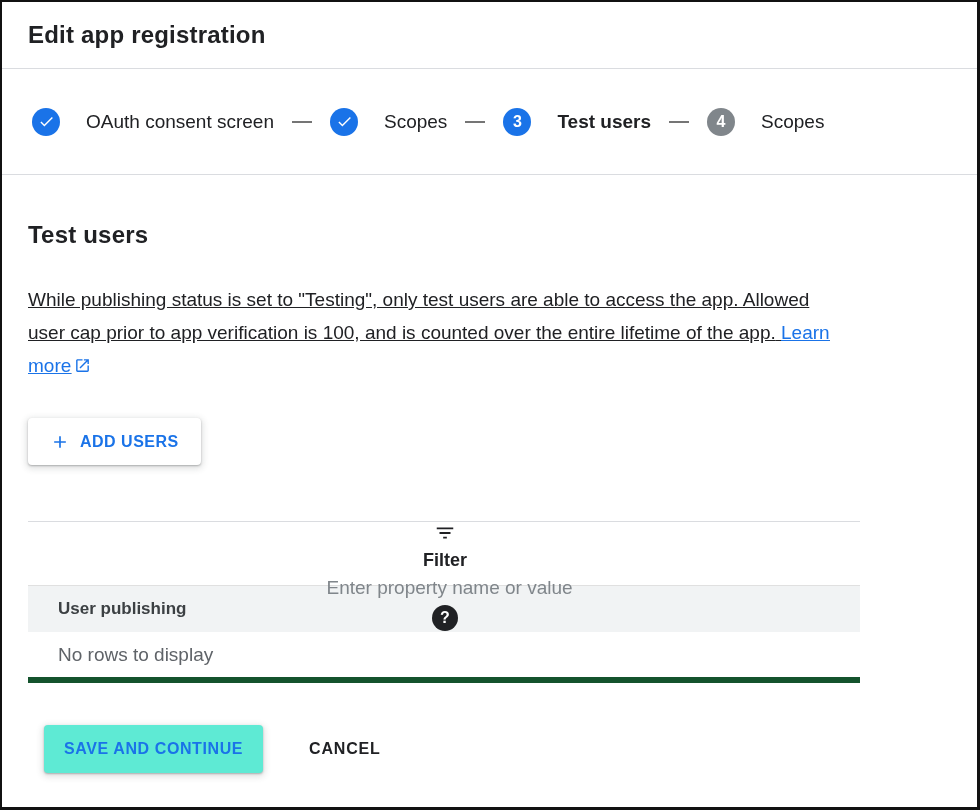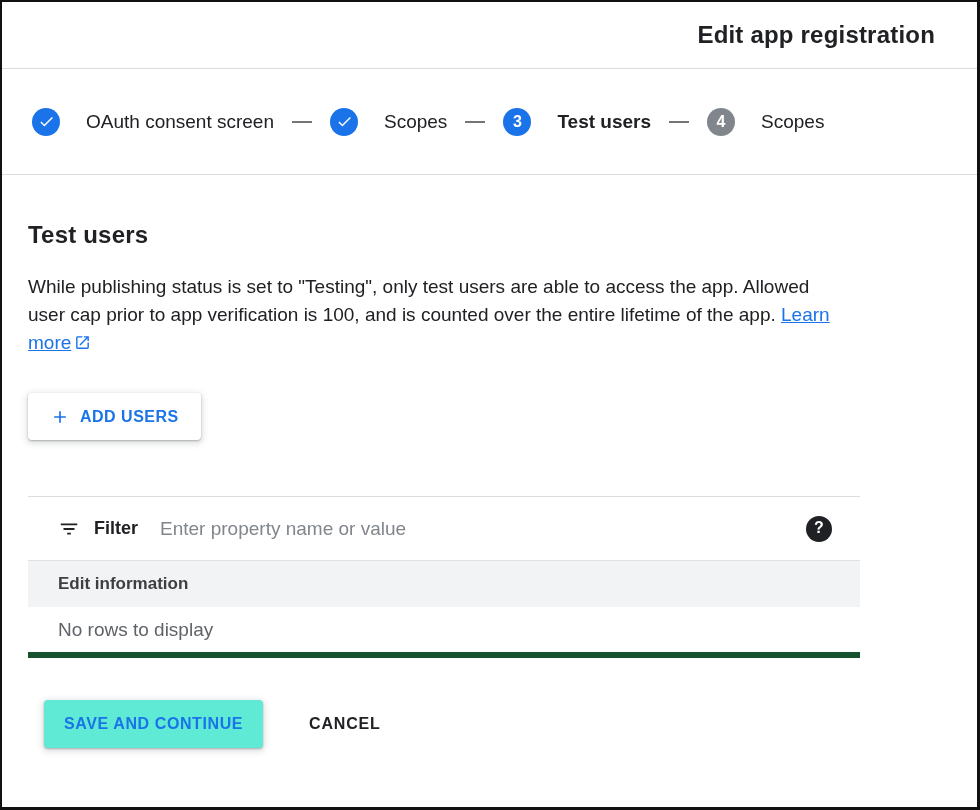--- a/index.html
+++ b/index.html
@@ -12,23 +12,22 @@
     border: 2px solid #111;
     border-right-width: 3px;
     border-bottom-width: 3px;
     overflow: hidden;
   }
 
   
   .page-header {
     height: 67px;
     display: flex; align-items: center;
-    padding: 0 42px;
+    padding: 0 26px;
     border-bottom: 1px solid #dadce0;
-    justify-content: flex-end;
   }
   .page-title { font-size: 24px; font-weight: 600; letter-spacing: .2px; }
 
   
   .stepper {
     height: 106px;
     display: flex; align-items: center;
     padding: 0 20px 0 30px;
     border-bottom: 1px solid #dadce0;
     gap: 18px;
@@ -44,22 +43,22 @@
   .step-circle.upcoming { background: #80868b; }
   .step-circle svg { width: 17px; height: 17px; }
   .step-label { font-size: 19px; color: #202124; white-space: nowrap; }
   .step-label.active { font-weight: 700; }
   .step-sep { width: 20px; height: 2px; background: #757575; flex: 0 0 auto; }
 
   
   .main { padding: 0 26px; }
   .section-title { font-size: 24px; font-weight: 700; margin-top: 46px; letter-spacing: .2px; }
   .description {
-    margin-top: 24px; max-width: 822px;
-    font-size: 19px; line-height: 28px; color: #202124;
+    margin-top: 34px; max-width: 822px;
+    font-size: 19px; line-height: 33px; color: #202124; text-decoration: underline;
   }
   .learn-more { color: #1a73e8; text-decoration: underline; cursor: pointer; }
   .ext-icon { width: 17px; height: 17px; vertical-align: -2px; margin-left: 3px; }
 
   .btn-raised {
     display: inline-flex; align-items: center; gap: 10px;
     margin-top: 36px;
     height: 47px; padding: 0 22px;
     background: #fff; border: none; border-radius: 4px;
     box-shadow: 0 1px 2px rgba(60,64,67,.35), 0 2px 6px 2px rgba(60,64,67,.15);
@@ -69,21 +68,22 @@
   }
   .btn-raised svg { width: 20px; height: 20px; }
 
   
   .table-card { margin-top: 56px; width: 832px; }
   .filter-row {
     height: 64px;
     border-top: 1px solid #dadce0;
     display: flex; align-items: center;
     padding: 0 28px 0 30px;
-    gap: 14px;
+    gap: 6px;
+    flex-direction: column;
   }
   .filter-icon svg { width: 22px; height: 22px; display: block; }
   .filter-label { font-size: 18px; font-weight: 700; color: #202124; }
   .filter-input {
     flex: 1; border: none; outline: none;
     font-family: inherit; font-size: 19px; color: #202124;
     margin-left: 8px; background: transparent;
   }
   .filter-input::placeholder { color: #80868b; }
   .help-btn {
@@ -188,21 +188,21 @@
         <span class="filter-icon">
           <svg viewBox="0 0 24 24" fill="#202124">
               <path d="M10 18h4v-2h-4v2zM3 6v2h18V6H3zm3 7h12v-2H6v2z"></path>
             </svg>
         </span>
         <span class="filter-label">Filter</span>
         <input class="filter-input" type="text" placeholder="Enter property name or value" style="">
         <button class="help-btn">?</button>
       </div>
       <div class="table-header-row">
-        <span>Edit information</span>
+        <span>User publishing</span>
       </div>
       <div class="table-empty-row">
         <span>No rows to display</span>
       </div>
     </section>
 
     <div class="footer-actions">
       <button class="btn-save">SAVE AND CONTINUE</button>
       <button class="btn-cancel">CANCEL</button>
     </div>

